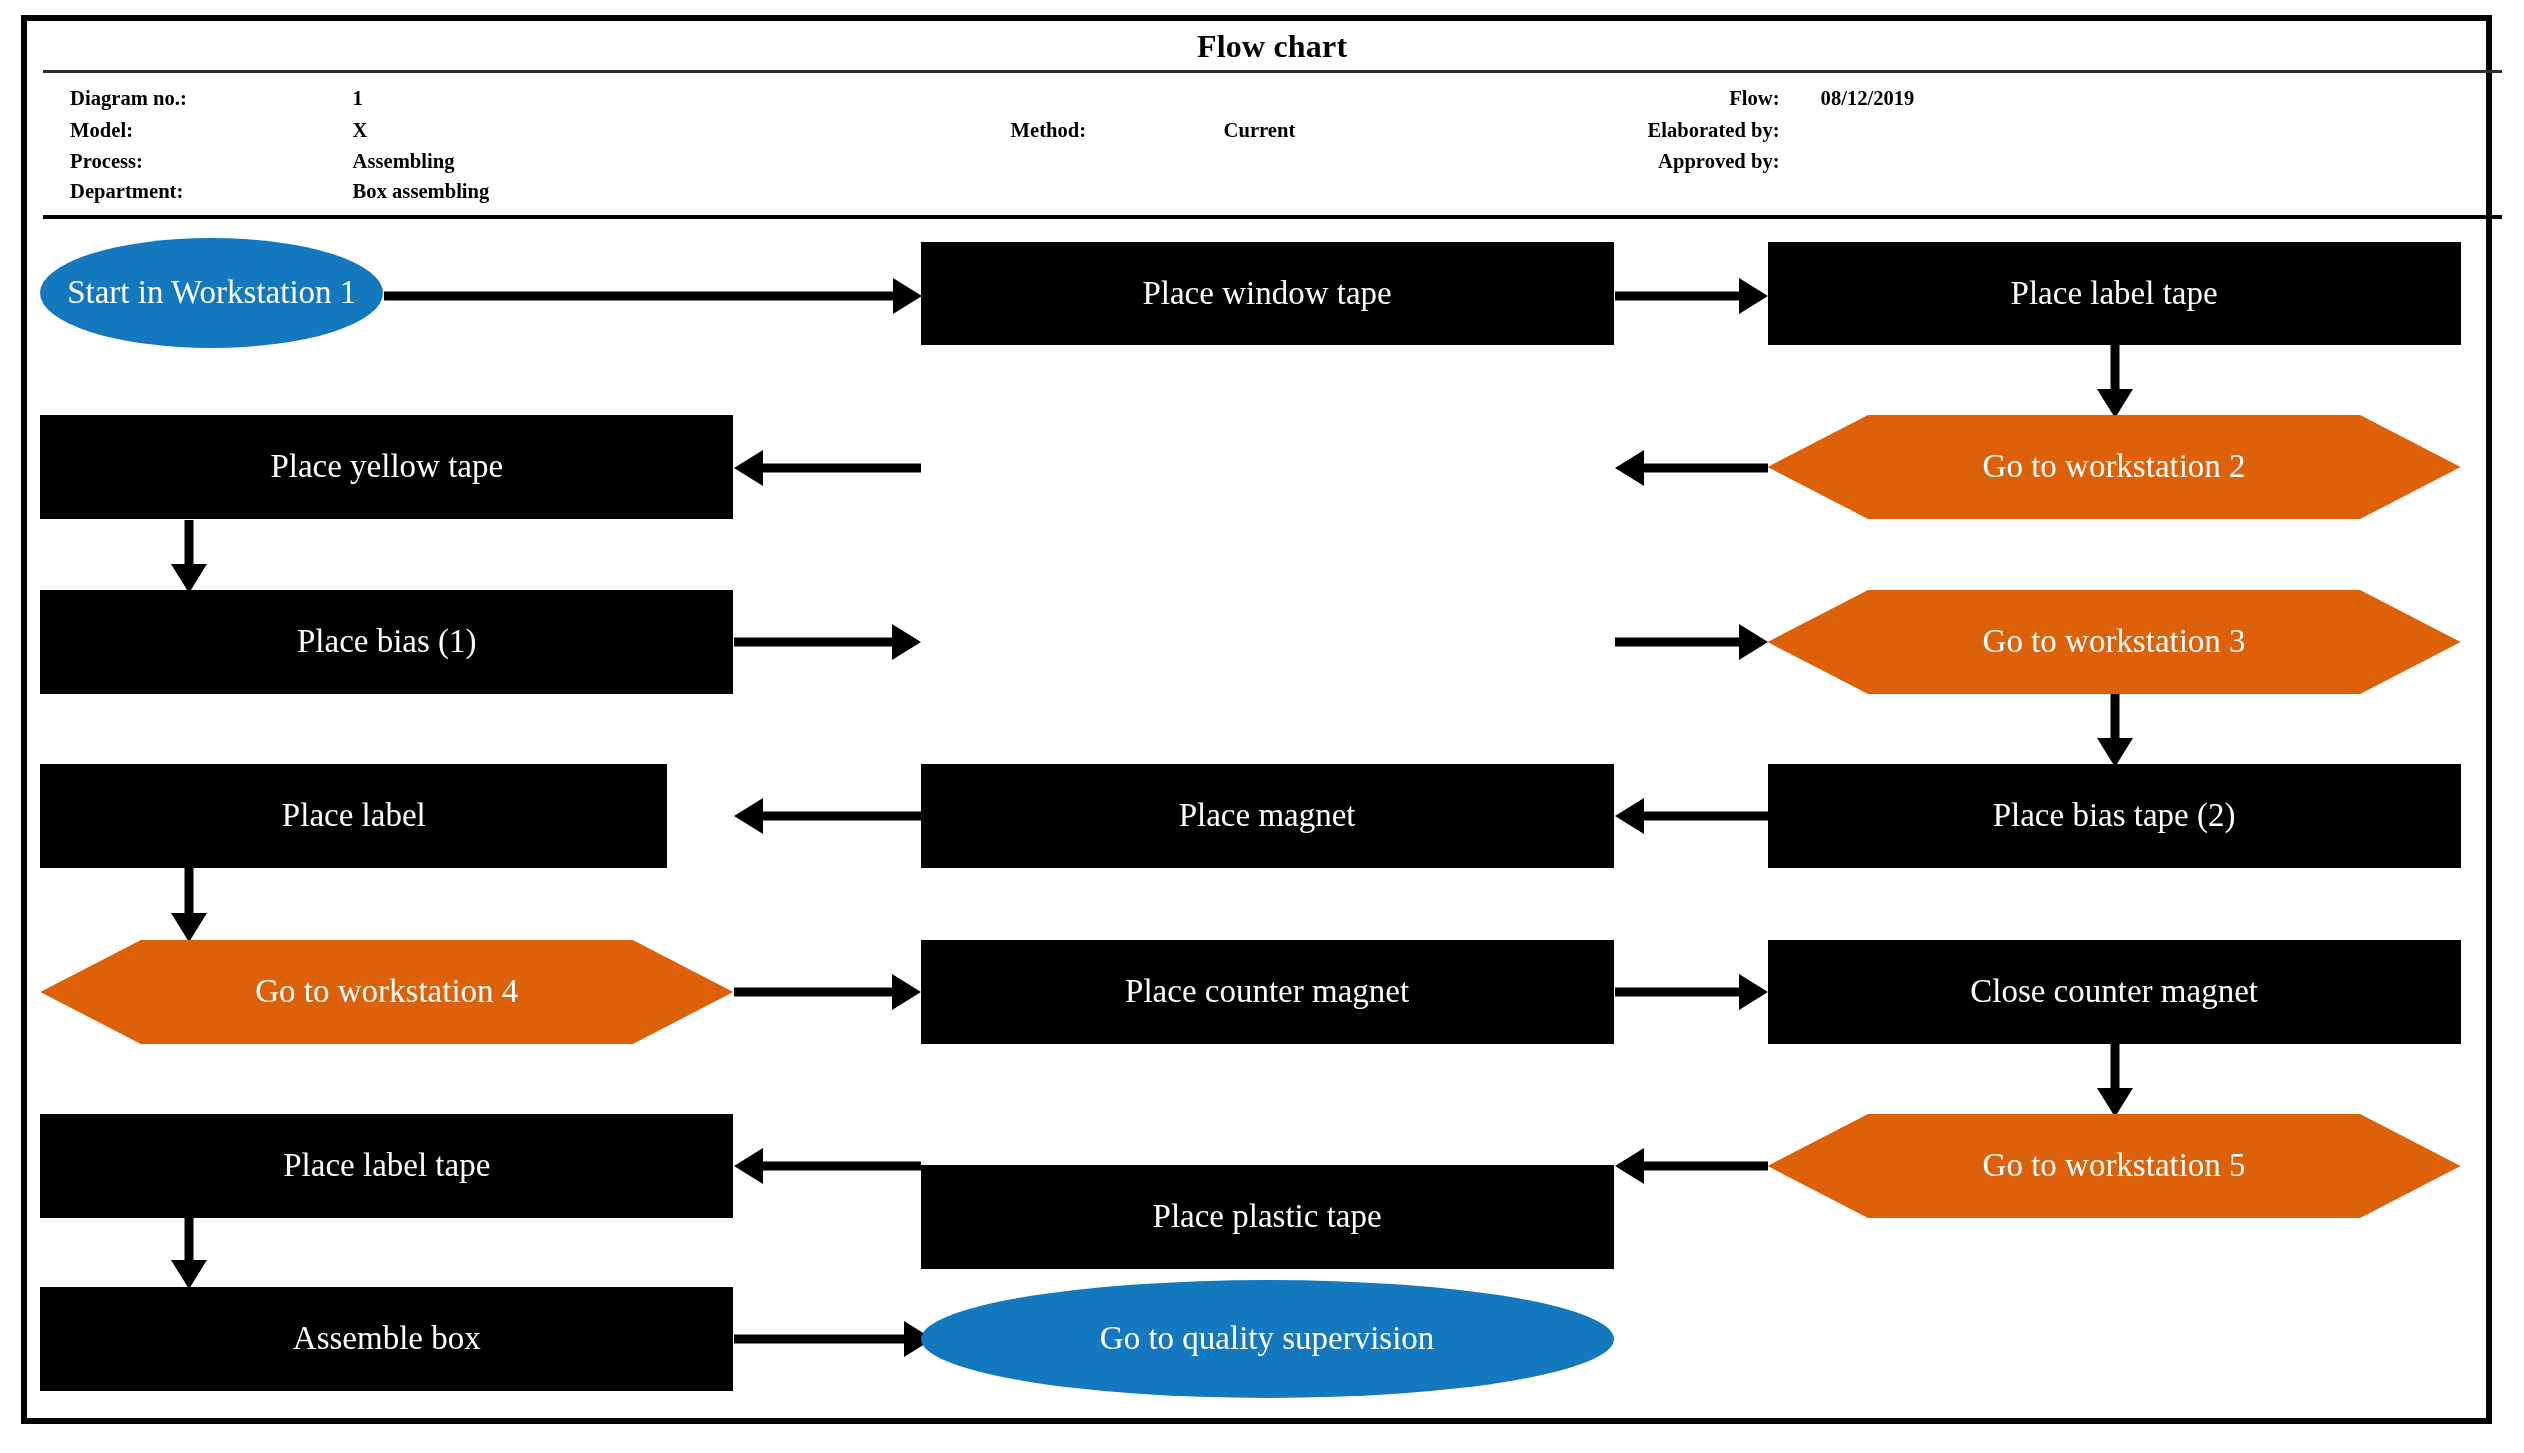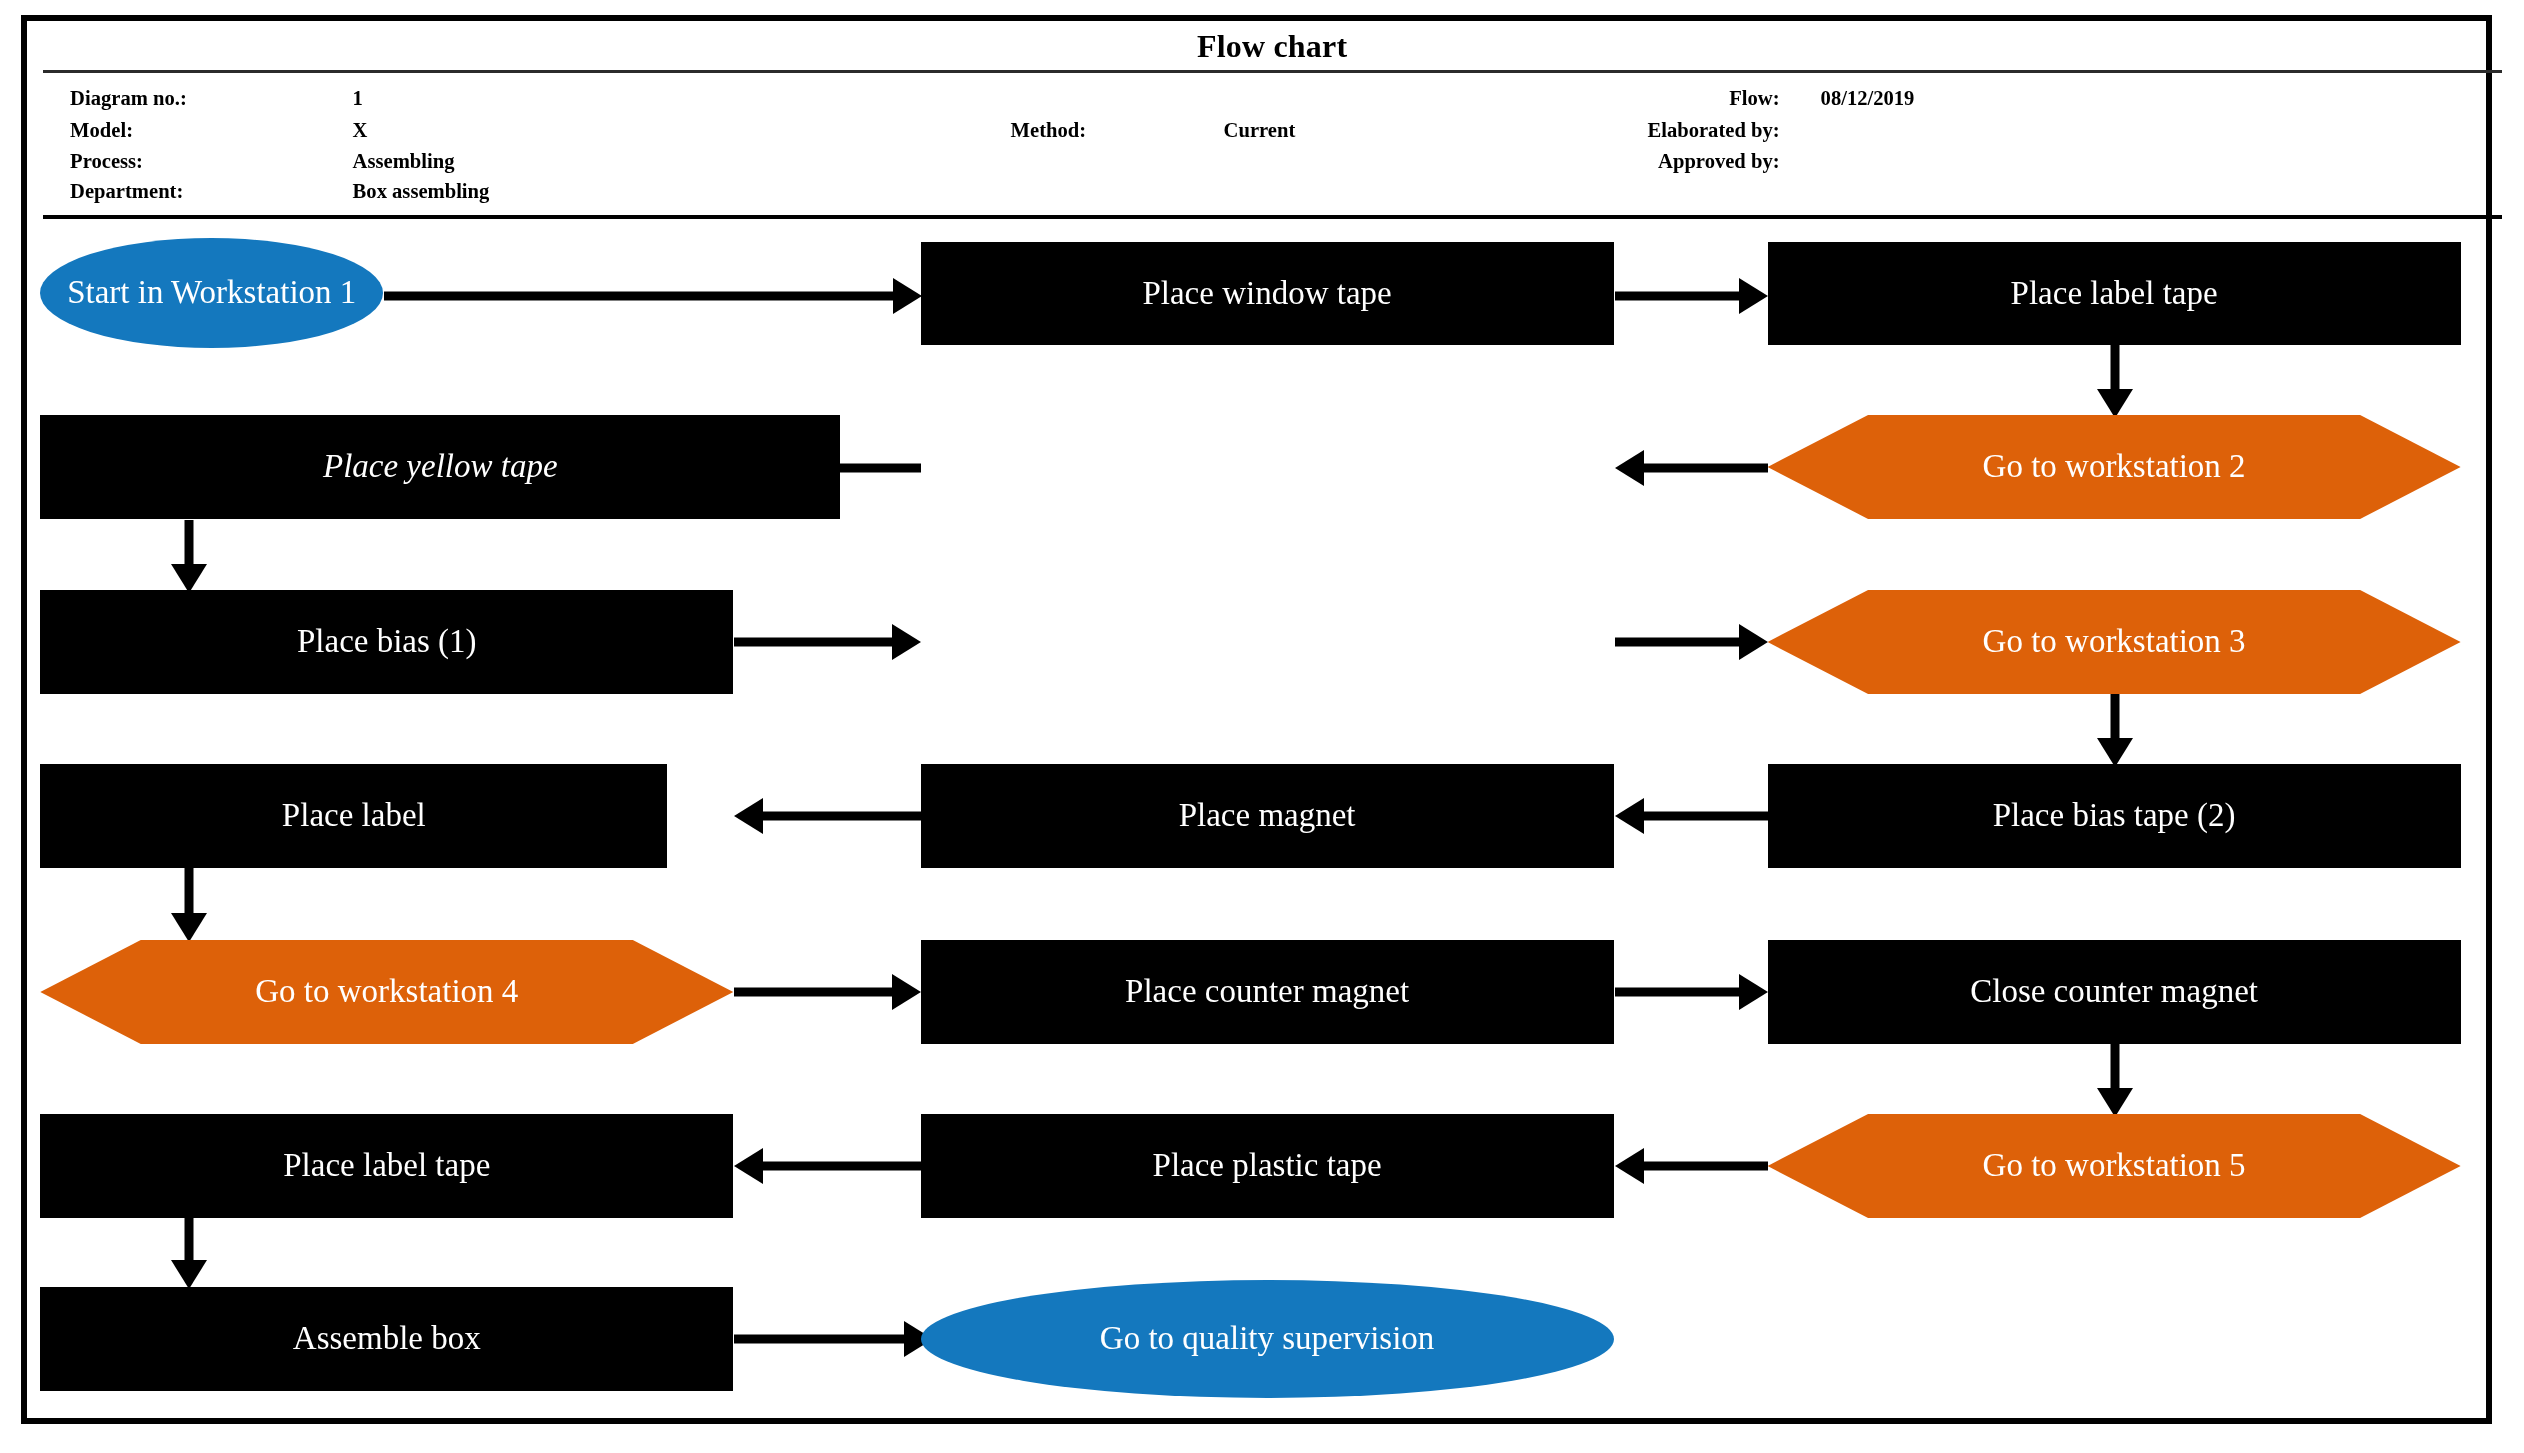--- a/index.html
+++ b/index.html
@@ -193,21 +193,21 @@
         <div class="head"></div>
     </div>
     <div class="arrow down" style="left:2070px; top:122px; width:36px; height:73px;">
       <div class="shaft" style="height:48px;"></div>
         <div class="head"></div>
     </div>
 
     <div class="node hexagon" style="left:1741px; top:192px; width:693px; height:104px;">
       <span>Go to workstation 2</span>
     </div>
-    <div class="node process" style="left:13.7px;   top:192px; width:800px; height:104px;font-style:italic;">
+    <div class="node process" style="left:13.7px;   top:192px; width:693px; height:104px;">
       <span>Place yellow tape</span>
     </div>
 
     <div class="arrow left" style="left:1588px; top:227px; width:153px; height:36px;">
       <div class="shaft" style="width:127px;"></div>
         <div class="head"></div>
     </div>
     <div class="arrow left" style="left:707px; top:227px; width:187px; height:36px;">
       <div class="shaft" style="width:161px;"></div>
         <div class="head"></div>
@@ -279,21 +279,21 @@
         <div class="head"></div>
     </div>
     <div class="arrow down" style="left:2070px; top:821px; width:36px; height:73px;">
       <div class="shaft" style="height:48px;"></div>
         <div class="head"></div>
     </div>
 
     <div class="node hexagon" style="left:1741px; top:891px; width:693px; height:104px;">
       <span>Go to workstation 5</span>
     </div>
-    <div class="node process" style="left:894px; top:891px; width:693px; height:104px;">
+    <div class="node process" style="left:894px; top:942px; width:693px; height:104px;">
       <span>Place plastic tape</span>
     </div>
     <div class="node process" style="left:13.7px;   top:891px; width:693px; height:104px;">
       <span>Place label tape</span>
     </div>
 
     <div class="arrow left" style="left:1588px; top:925px; width:153px; height:36px;">
       <div class="shaft" style="width:127px;"></div>
         <div class="head"></div>
     </div>

